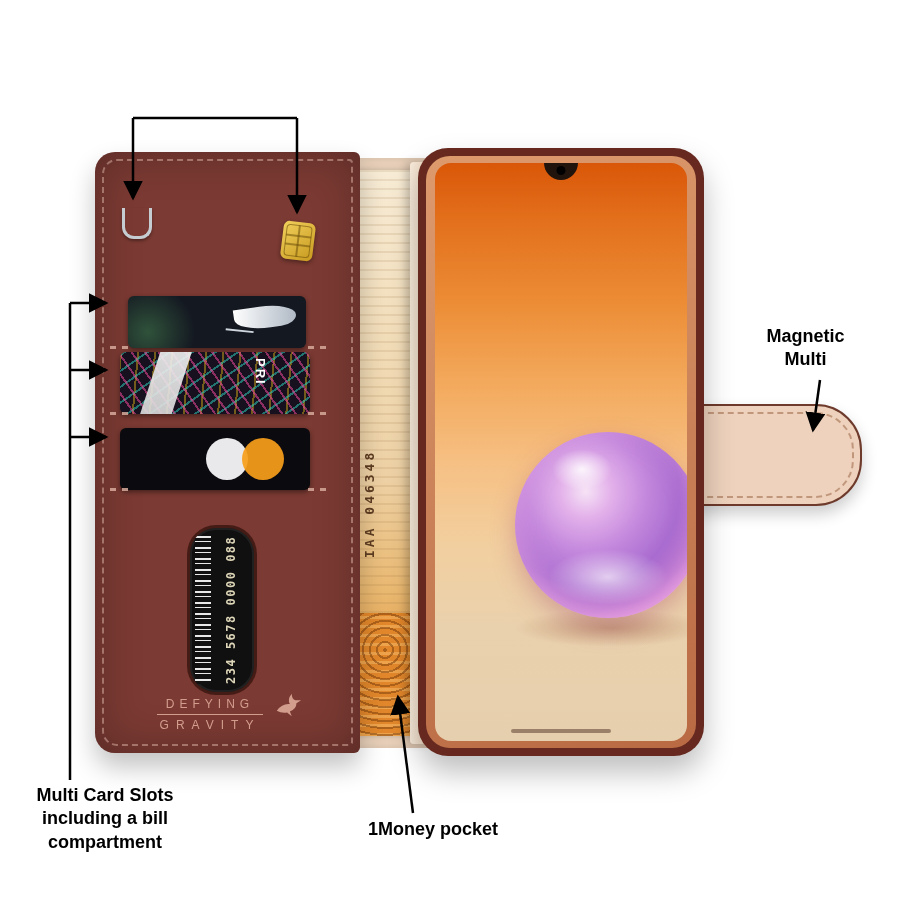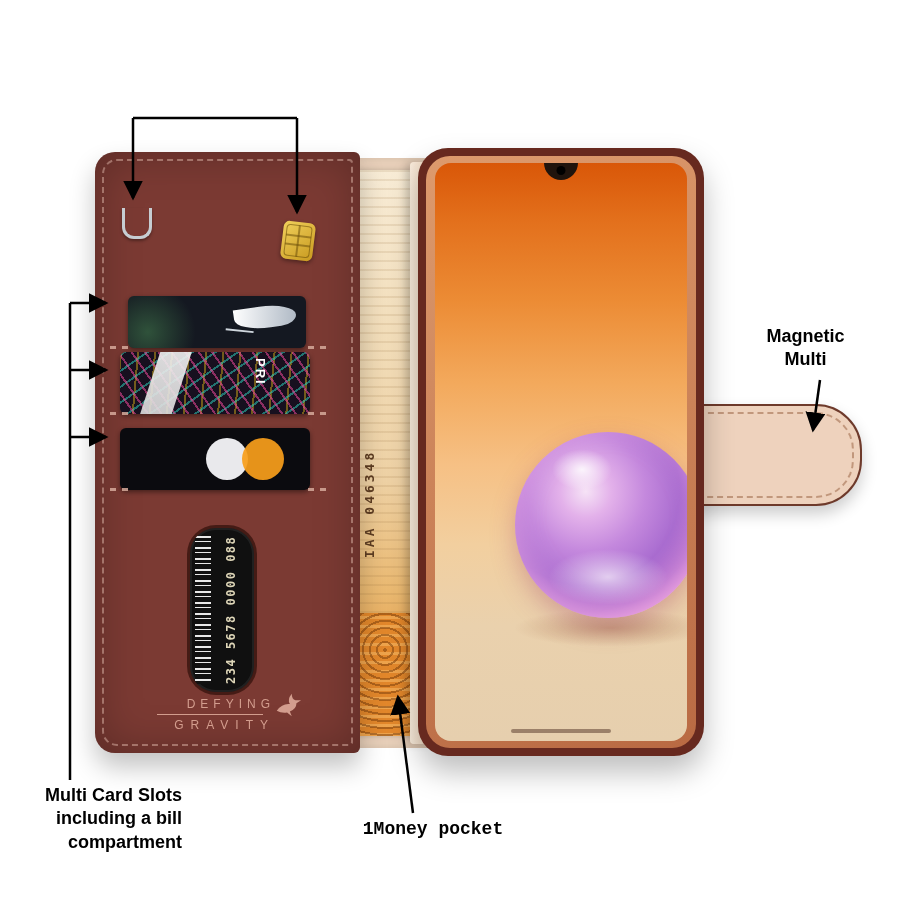--- a/index.html
+++ b/index.html
@@ -61,21 +61,21 @@
            border-radius:26px; overflow:hidden;
            box-shadow:inset 0 0 0 2px rgba(255,255,255,.07), 0 0 0 3px rgba(60,22,17,.85); }
   .barcode { position:absolute; left:5px; top:8px; width:16px; height:148px;
            background:repeating-linear-gradient(180deg,#e8e8e8 0 2px,#111 2px 5px,#e8e8e8 5px 6px,#111 6px 11px); }
   .window-number { position:absolute; left:20px; top:0; width:42px; height:164px;
            display:flex; align-items:center; justify-content:center;
            writing-mode:vertical-rl; transform:rotate(180deg);
            font-family:"DejaVu Sans Mono", monospace; font-size:12px; font-weight:700;
            color:#ded6b8; letter-spacing:1.5px; }
 
-  .brand { position:absolute; left:50px; top:545px; width:130px; text-align:right; color:#d39d8e; }
+  .brand { position:absolute; left:50px; top:545px; width:130px; text-align:center; color:#d39d8e; }
   .brand-l1 { font-size:12px; letter-spacing:5px; }
   .brand-rule { height:0; border-top:1px solid #d39d8e; margin:3px 12px 3px; }
   .brand-l2 { font-size:12px; letter-spacing:7px; }
   .dove { position:absolute; left:178px; top:538px; width:30px; height:30px; }
 
   
   #spine { position:absolute; left:352px; top:158px; width:84px; height:590px;
            background:#efd6bf; border-radius:6px; box-shadow:inset 0 0 14px rgba(0,0,0,.15); z-index:1; }
   .banknote { position:absolute; left:4px; top:12px; width:58px; height:566px; border-radius:3px;
            background:linear-gradient(180deg,#f8ecd6 0%,#f2ddb9 30%,#eed1a4 55%,#eab86f 75%,#e49a48 90%,#df8c35 100%);
@@ -203,16 +203,16 @@
     <path d="M297,118 V212" stroke="#000" stroke-width="2.5" fill="none" marker-end="url(#arr)"></path>
     <path d="M70,780 V303" stroke="#000" stroke-width="2.5" fill="none"></path>
     <path d="M70,303 H106" stroke="#000" stroke-width="2.5" fill="none" marker-end="url(#arr)"></path>
     <path d="M70,370 H106" stroke="#000" stroke-width="2.5" fill="none" marker-end="url(#arr)"></path>
     <path d="M70,437 H106" stroke="#000" stroke-width="2.5" fill="none" marker-end="url(#arr)"></path>
     <path d="M413,813 L398,697" stroke="#000" stroke-width="2.5" fill="none" marker-end="url(#arr)"></path>
     <path d="M820,380 L813,430" stroke="#000" stroke-width="2.5" fill="none" marker-end="url(#arr)"></path>
   </svg>
 
   <div class="ann-label" style="left:748px; top:325px; width:115px;">Magnetic Multi</div>
-  <div class="ann-label" style="left:2px; top:784px; width:180px;text-align:right;">Multi Card Slots including a bill compartment</div>
-  <div class="ann-label" style="left:348px; top:818px; width:170px;font-family:Liberation Mono, monospace;">1Money pocket</div>
+  <div class="ann-label" style="left:15px; top:784px; width:180px;">Multi Card Slots including a bill compartment</div>
+  <div class="ann-label" style="left:348px; top:818px; width:170px;">1Money pocket</div>
 
 </div>
 
 </body></html>

